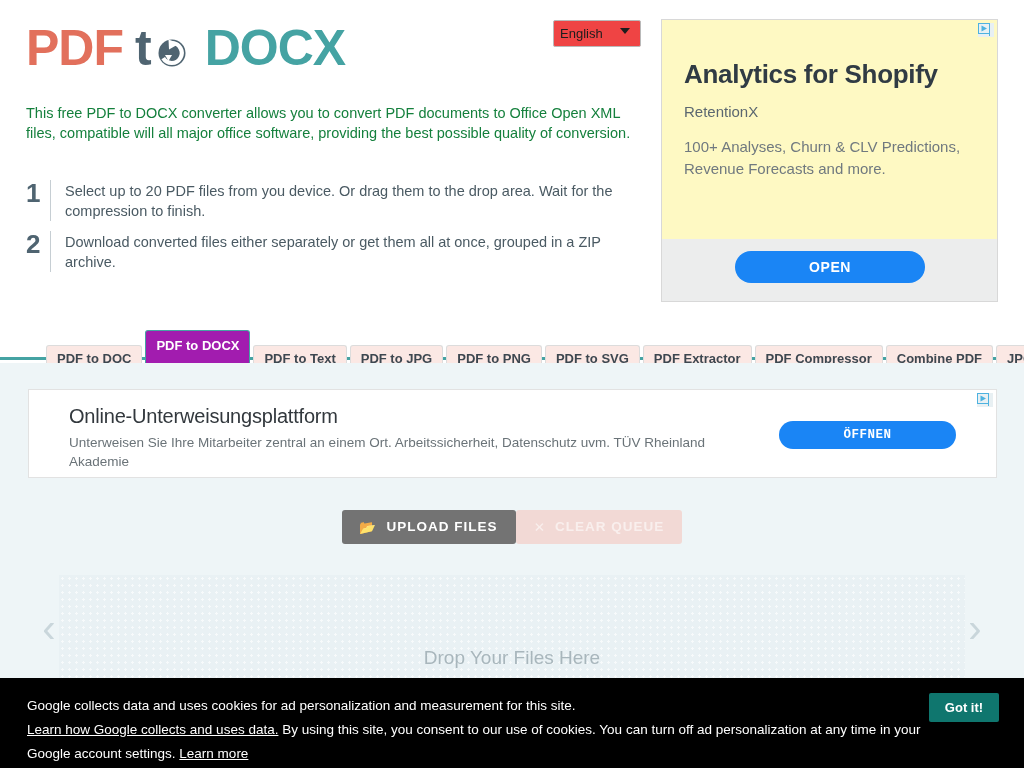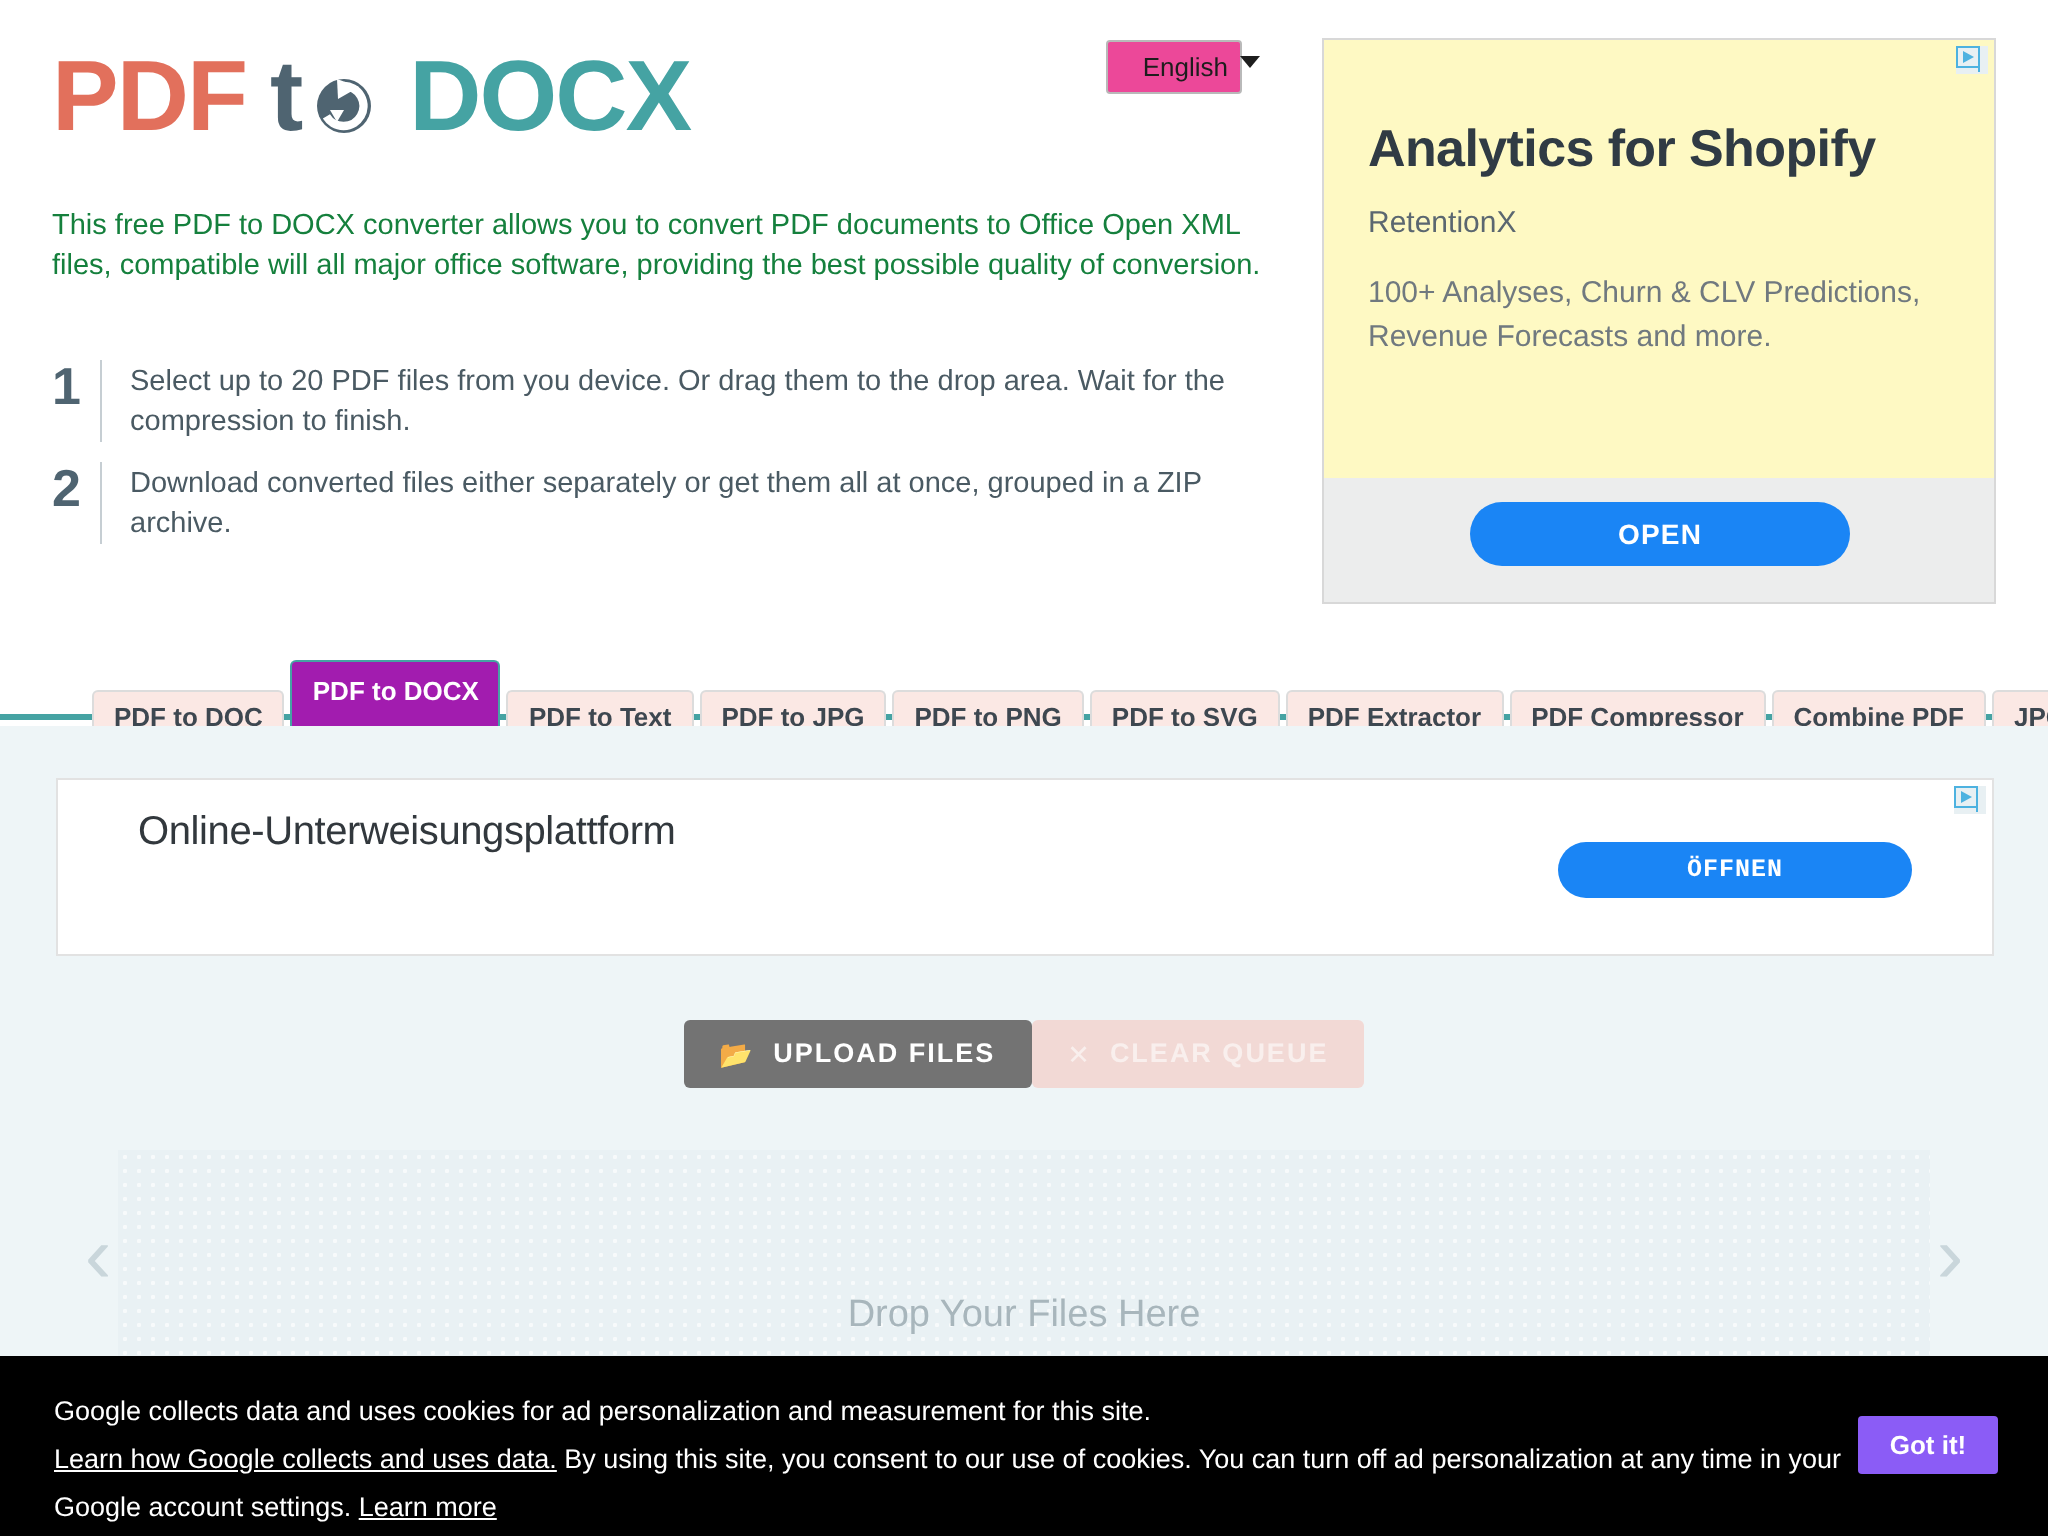--- a/index.html
+++ b/index.html
@@ -52,33 +52,32 @@
     height: 40px;
     vertical-align: -6px;
     margin: 0 1px;
   }
   .logo-refresh svg { display: block; }
 
   .lang-select {
     position: absolute;
     left: 553px;
     top: 20px;
-    width: 68px;
+    width: 88px;
     height: 27px;
-    background: #ec4899;
+    background: #ef4444;
     border: 1px solid #b9b9b9;
     border-radius: 2px;
     font-family: "Liberation Sans", sans-serif;
     font-size: 13px;
     color: #1d1d1d;
     padding: 0 6px;
     appearance: none;
     -webkit-appearance: none;
     cursor: pointer;
-    text-align: right;
   }
   .lang-wrap { position: absolute; left: 0; top: 0; }
   .lang-chevron {
     position: absolute;
     left: 620px;
     top: 28px;
     width: 0; height: 0;
     border-left: 5px solid transparent;
     border-right: 5px solid transparent;
     border-top: 6px solid #1d1d1d;
@@ -401,24 +400,24 @@
     line-height: 24px;
   }
   .cookie-link {
     color: #ffffff;
     text-decoration: underline;
     cursor: pointer;
   }
   .cookie-btn {
     position: absolute;
     left: 929px;
-    top: 708px;
+    top: 693px;
     width: 70px;
     height: 29px;
-    background: #8b5cf6;
+    background: #0f766e;
     border: none;
     border-radius: 2px;
     color: #ffffff;
     font-family: "Liberation Sans", sans-serif;
     font-size: 13px;
     font-weight: bold;
     cursor: pointer;
   }
 </style>
 </head>
@@ -486,20 +485,21 @@
 
     <div class="banner-ad">
       <div class="banner-adchoice">
         <svg width="16" height="14" viewBox="0 0 16 14">
           <rect x="0.5" y="0.5" width="11" height="10" fill="none" stroke="#4db2e0"></rect>
           <polygon points="3.5,2.5 3.5,8.5 9,5.5" fill="#4db2e0"></polygon>
           <path d="M11.5 0.5 L11.5 13" stroke="#4db2e0" stroke-width="1" fill="none"></path>
         </svg>
       </div>
       <div class="banner-title">Online-Unterweisungsplattform</div>
+      <div class="banner-desc">Unterweisen Sie Ihre Mitarbeiter zentral an einem Ort. Arbeitssicherheit, Datenschutz uvm. TÜV Rheinland Akademie</div>
       <button class="banner-btn">ÖFFNEN</button>
     </div>
 
     <div class="actions">
       <button class="btn btn-upload">
         <span class="btn-ico">📂</span><span>UPLOAD FILES</span>
       </button><button class="btn btn-clear">
         <span class="btn-ico">✕</span><span>CLEAR QUEUE</span>
       </button>
     </div>

